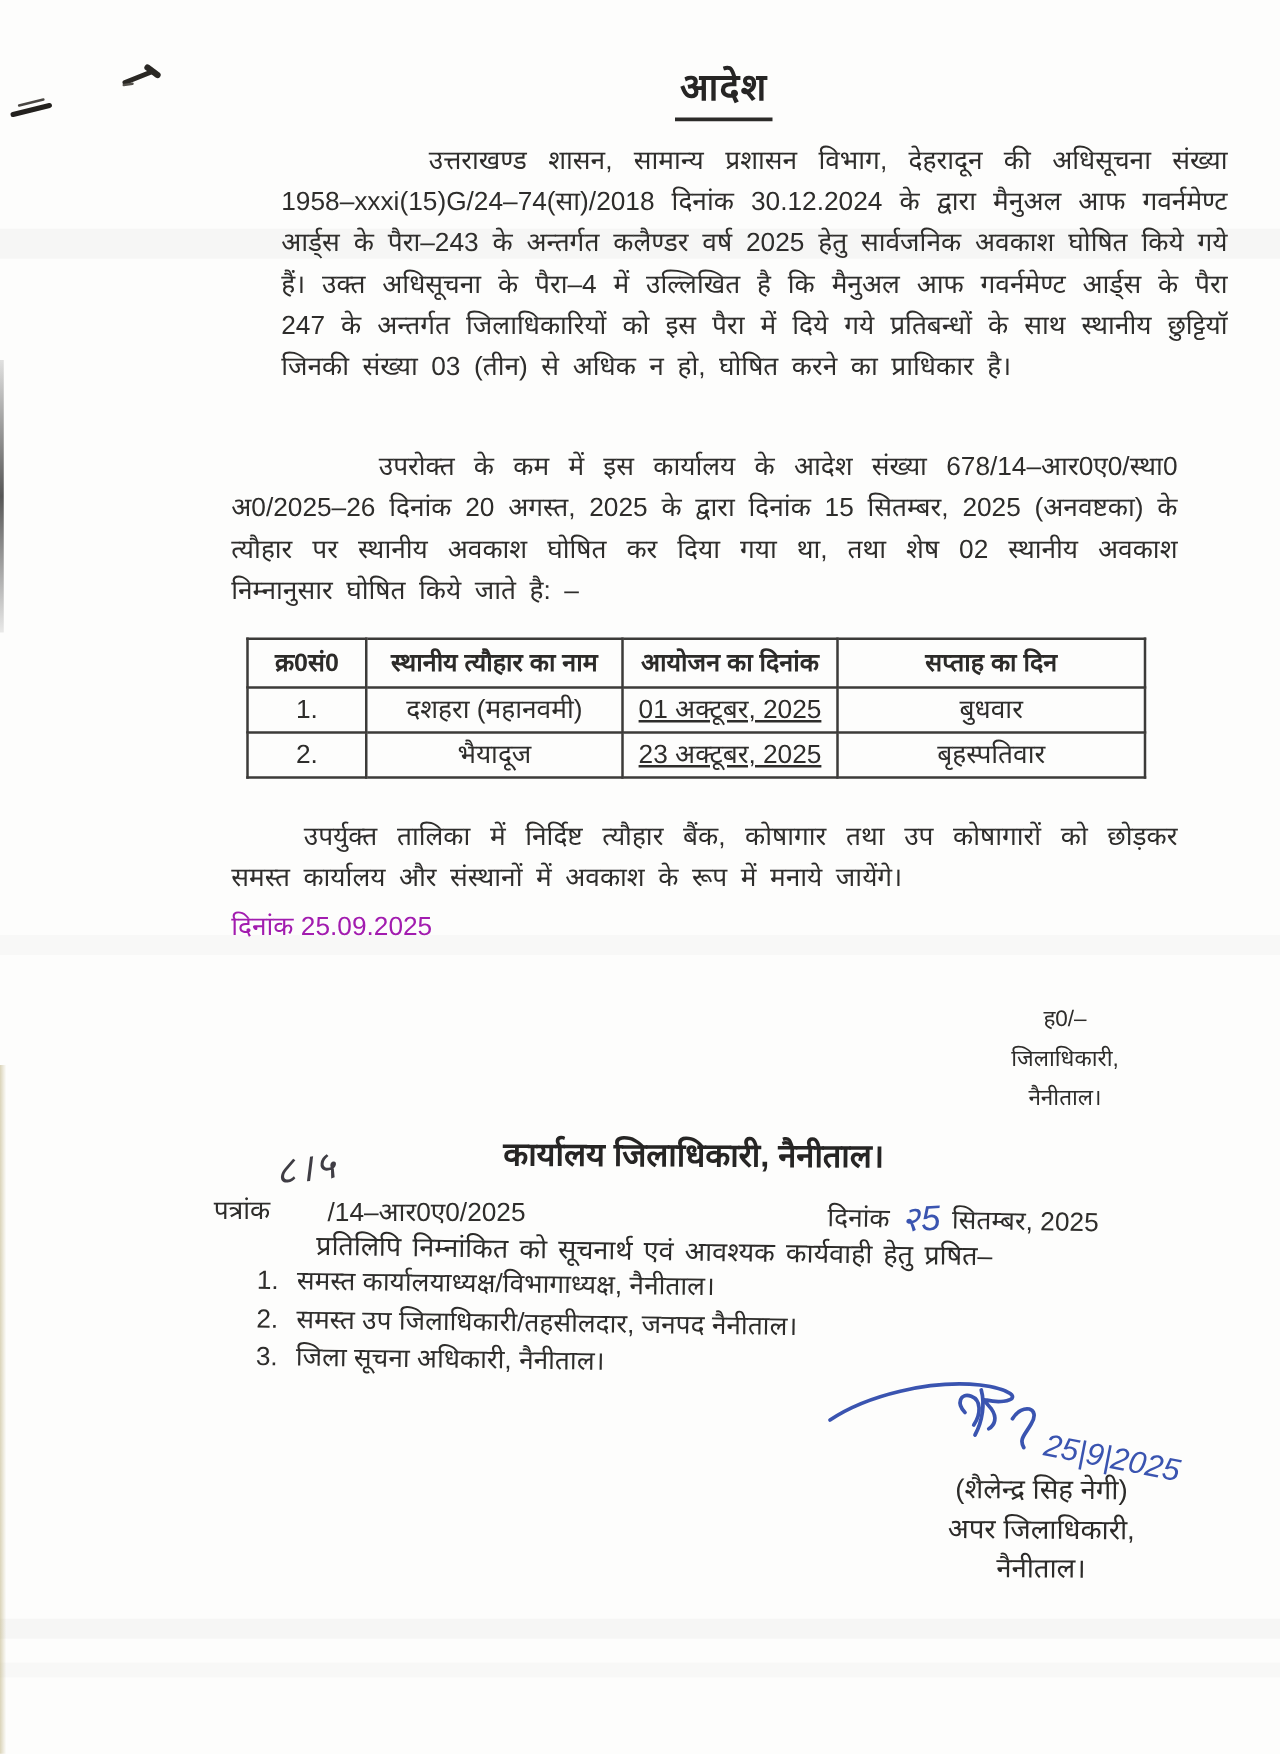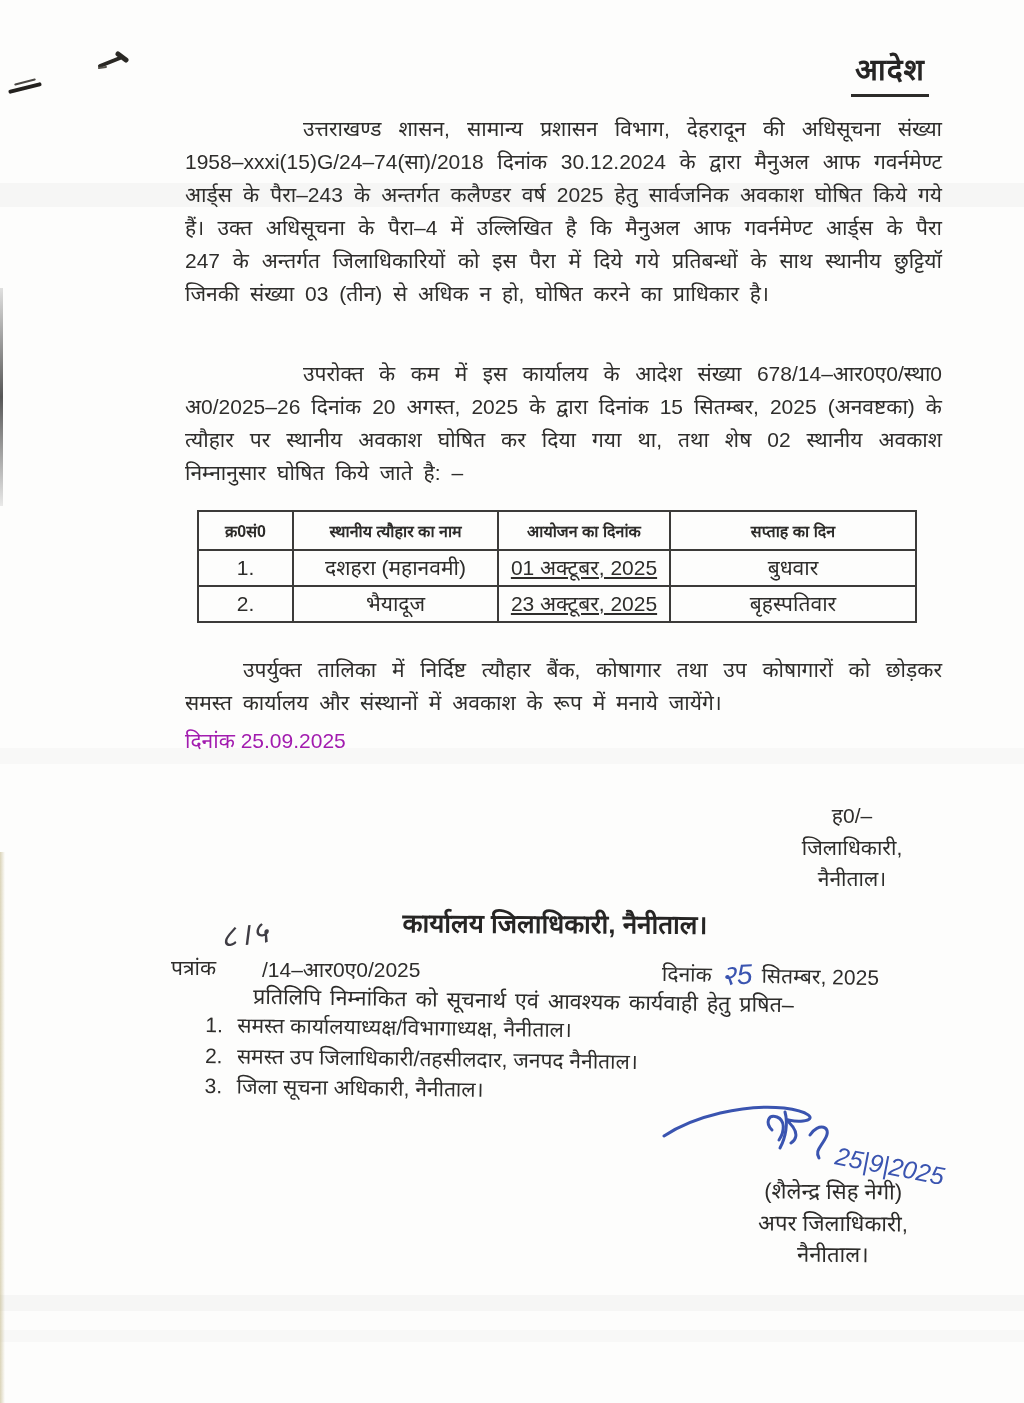--- a/index.html
+++ b/index.html
@@ -17,53 +17,53 @@
   .edge-dark{position:absolute;left:0;top:288px;width:3px;height:218px;
     background:linear-gradient(180deg,rgba(60,60,60,0.15),rgba(30,30,30,0.75),rgba(60,60,60,0.1));}
   .edge-yellow{position:absolute;left:0;top:852px;width:5px;height:551px;
     background:linear-gradient(90deg,rgba(190,178,130,0.55),rgba(190,178,130,0));}
   .pen-mark{position:absolute;left:8px;top:86px;width:34px;height:4px;background:#23211e;
     border-radius:2px;transform:rotate(-14deg);}
   .pen-mark2{position:absolute;left:14px;top:81px;width:22px;height:2px;background:#4a4743;
     border-radius:2px;transform:rotate(-14deg);}
   .staple{position:absolute;left:96px;top:50px;width:34px;height:22px;}
 
-  .title-wrap{position:absolute;left:173px;top:48px;width:756px;text-align:right;text-decoration:underline;}
+  .title-wrap{position:absolute;left:201px;top:48px;width:756px;text-align:center;text-decoration:underline;}
   .title-wrap span{
     display:inline-block;font-size:30px;font-weight:700;letter-spacing:1px;
     border-bottom:3px solid #2c2b29;padding:0 4px 5px 4px;color:#262524;
   }
   .para{
     position:absolute;left:185px;width:757px;
     font-size:21px;line-height:33px;text-align:justify;word-spacing:5px;
     color:#2e2d2b;
   }
-  .p1{top:112px;text-indent:118px;}
+  .p1{top:112px;text-indent:118px;margin-left:40px;}
   .p2{top:357px;text-indent:118px;}
   .p3{top:653px;text-indent:58px;}
 
   table.holiday{
     position:absolute;left:197px;top:510px;width:718px;
     border-collapse:collapse;table-layout:fixed;
   }
   table.holiday,td,th{border:2px solid #3c3b39;}
   table.holiday th{
-    font-size:16px;font-weight:700;vertical-align:top;padding:5px 2px 3px 2px;
+    font-size:20px;font-weight:700;vertical-align:top;padding:5px 2px 3px 2px;
     line-height:29px;color:#2c2b29;text-align:center;font-weight:bold;
   }
   table.holiday td{
     font-size:21px;padding:3px 4px;line-height:28px;color:#2e2d2b;text-align:center;
   }
   td.date-cell{text-align:left;padding-left:10px;text-decoration:underline;}
   .c1{width:95px;} .c2{width:205px;} .c3{width:172px;} .c4{width:246px;}
 
   .date-line{position:absolute;left:185px;top:726px;font-size:21px;color:#a21caf;}
 
   .sd-block{position:absolute;left:763px;top:800px;width:178px;text-align:center;
-    font-size:21px;line-height:31.5px;color:#2e2d2b;}
+    font-size:18px;line-height:31.5px;color:#2e2d2b;}
 
   .office-heading{position:absolute;left:185px;top:905px;width:740px;text-align:center;
     font-size:26px;font-weight:700;color:#262524;transform:rotate(0.3deg);}
 
   .ref-label{position:absolute;left:171px;top:953px;font-size:21px;color:#2e2d2b;}
   .ref-hand{position:absolute;left:220px;top:912px;font-size:31px;color:#3f3d44;
     transform:rotate(-7deg);font-style:italic;letter-spacing:2px;}
   .ref-rest{position:absolute;left:262px;top:955px;font-size:21px;color:#2e2d2b;}
 
   .dinank-line{position:absolute;left:662px;top:953px;font-size:21px;color:#2e2d2b;

